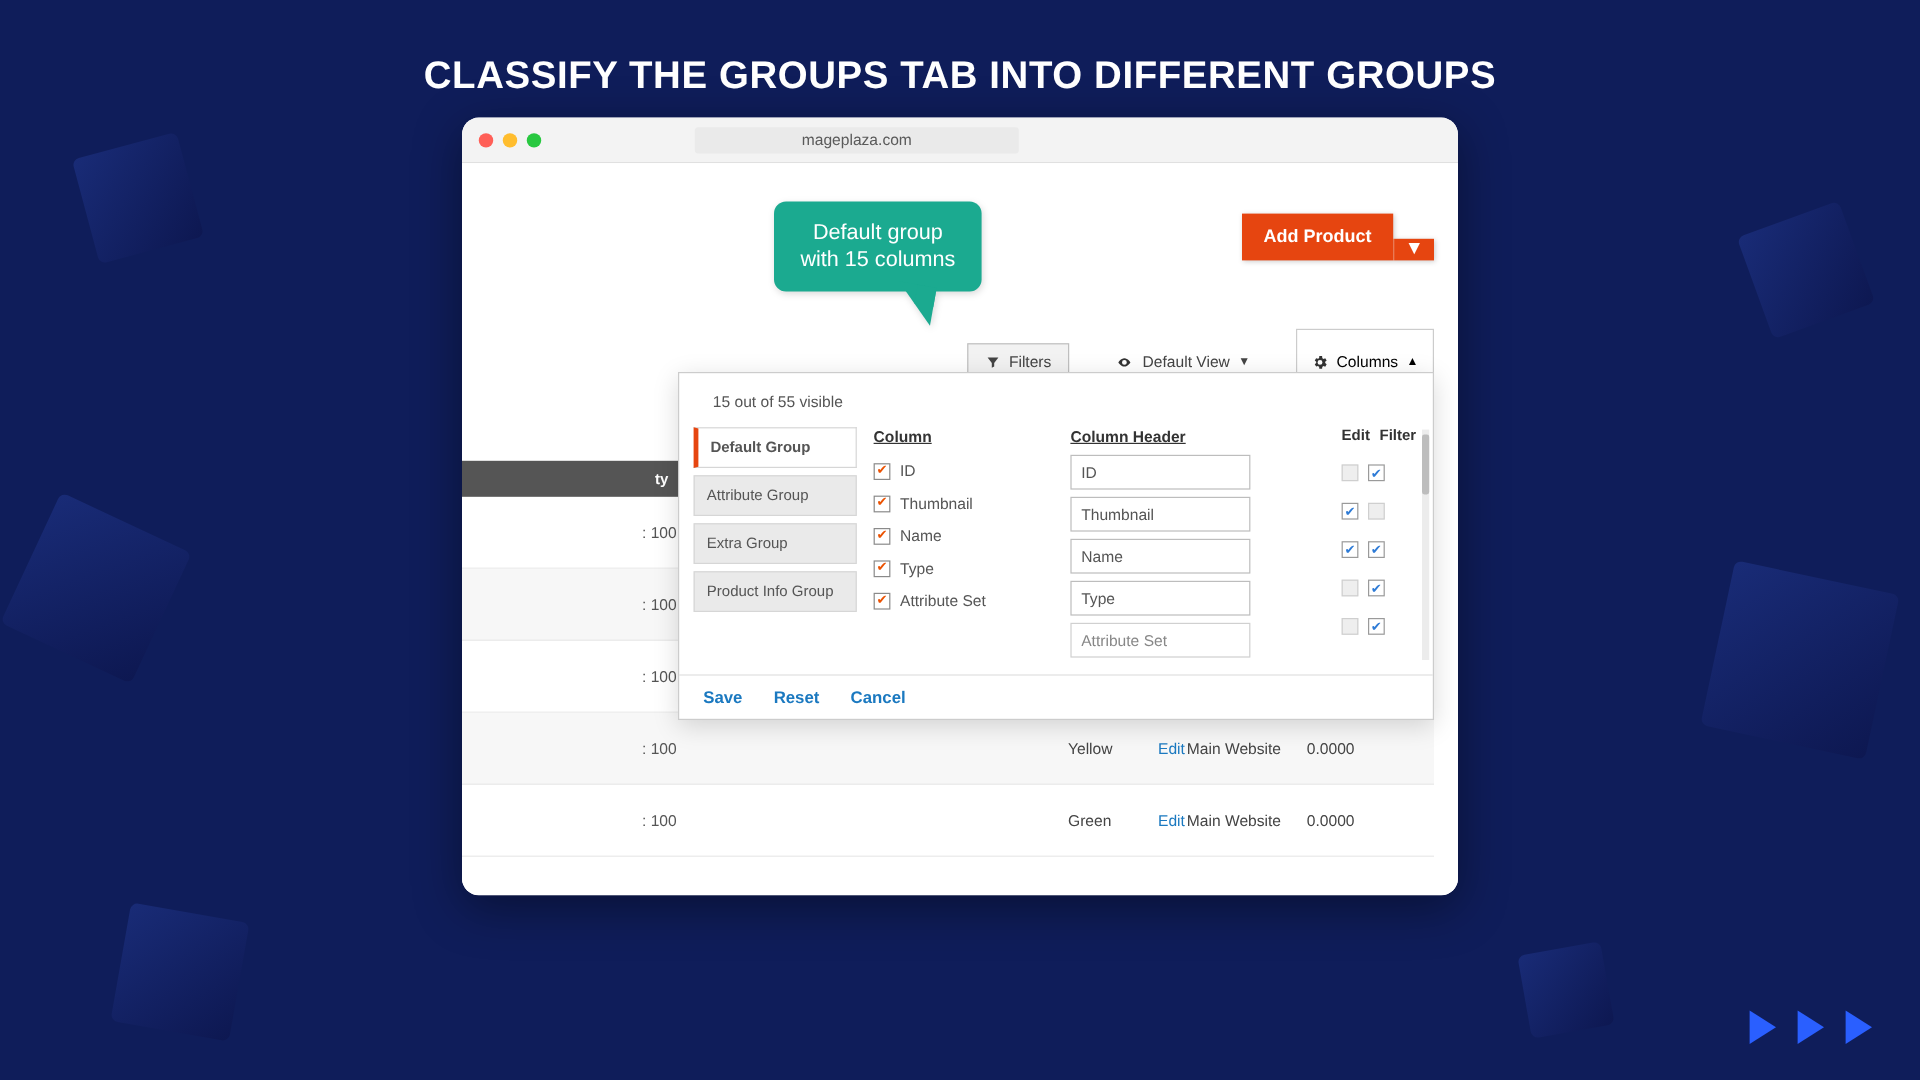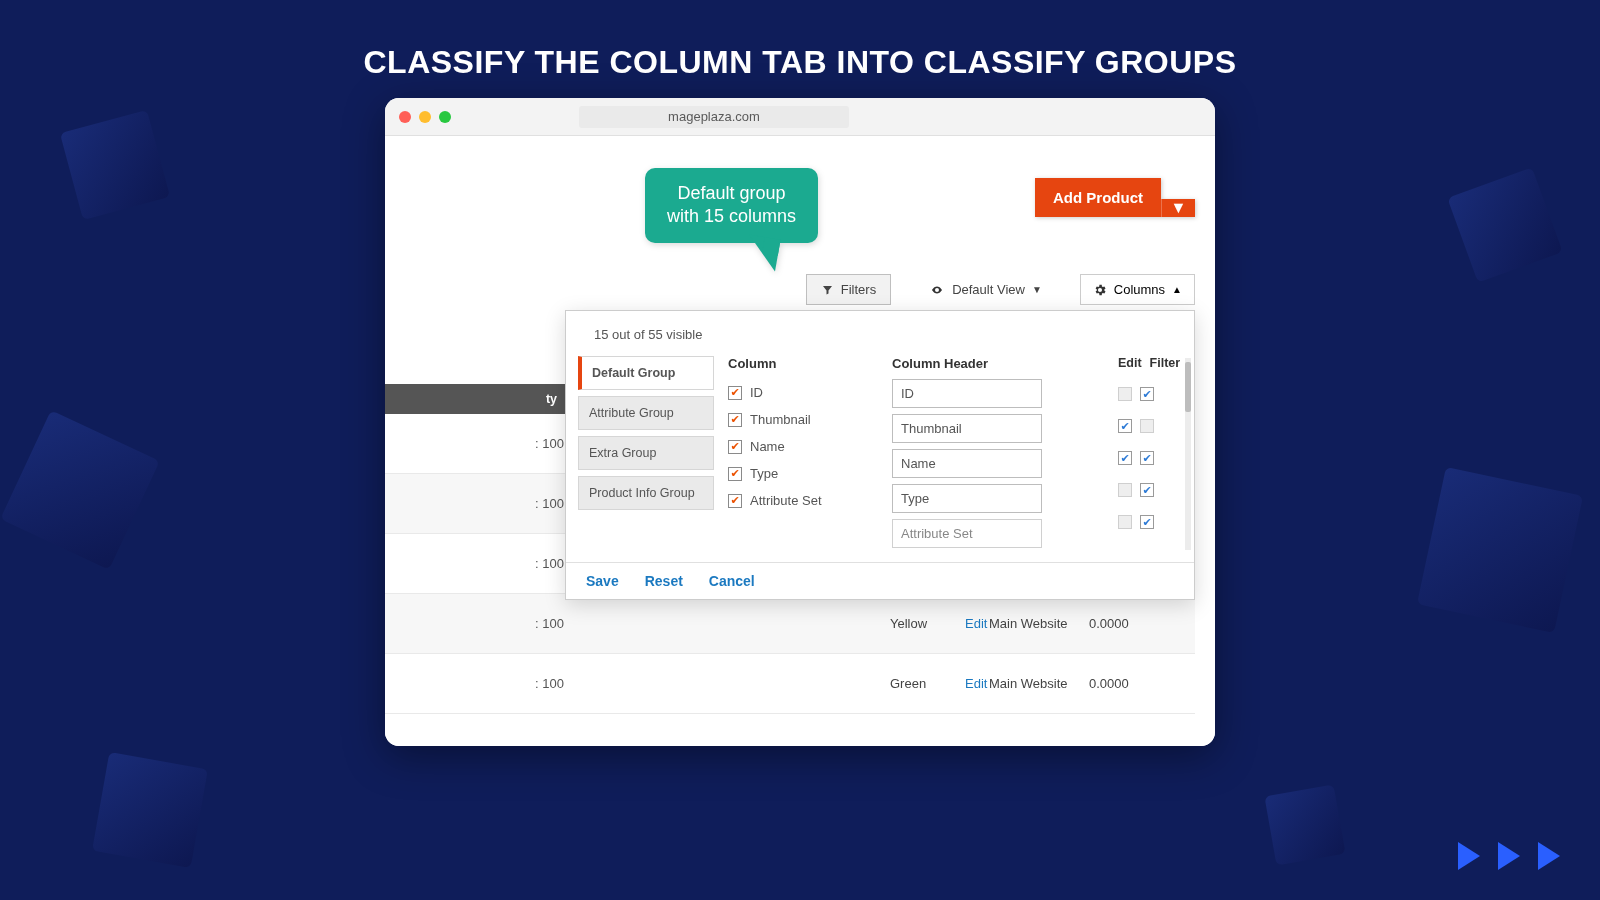--- a/index.html
+++ b/index.html
@@ -90,39 +90,39 @@
   .add-main{ background:#e64510; color:#fff; font-weight:600; font-size:15px; padding:11px 18px;}
   .add-drop{ background:#e64510; color:#fff; width:34px; display:flex;align-items:center;justify-content:center; border-left:1px solid rgba(255,255,255,.25);}
 
   
   .toolbar { position:absolute; top:138px; right:20px; display:flex; gap:32px; align-items:center;}
   .pill-btn {
     border:1px solid #bfbfbf; background:#f2f2f2; color:#444;
     padding:7px 14px; font-size:13px; display:flex; align-items:center; gap:7px;
   }
   .ghost-btn { color:#444; font-size:13px; display:flex; align-items:center; gap:7px; padding:7px 6px;}
-  .columns-btn { border:1px solid #ccc; background:#fff; padding:7px 12px; font-size:13px; display:flex;align-items:center;gap:7px;}
+  .columns-btn { border:1px solid #ccc; background:#fff; padding:19px 12px; font-size:13px; display:flex;align-items:center;gap:7px;}
 
   
   .panel {
     position:absolute; top:174px; left:180px; right:20px;
     background:#fff; border:1px solid #ccc;
     box-shadow:0 5px 20px rgba(0,0,0,.15);
     padding:14px 0 0 0;
   }
   .panel-sub { color:#555; font-size:13px; padding:2px 28px 14px; }
   .panel-body { padding:0 12px 0 12px; display:flex; gap:14px; position:relative;}
   .groups { width:136px; display:flex; flex-direction:column; gap:6px;}
   .grp {
     font-size:12.5px; color:#555; padding:9px 10px; background:#eaeaea; border:1px solid #d6d6d6;
     text-align:left; cursor:pointer;
   }
   .grp.active { background:#fff; border-left:4px solid #e64510; font-weight:600;}
   .cols { flex:0 0 150px;}
-  .col-head { font-weight:700; font-size:13px; color:#333; margin-bottom:8px;}
+  .col-head { font-weight:700; font-size:13px; color:#333; margin-bottom:8px;text-decoration:underline;}
   .chk-row { display:flex; align-items:center; gap:8px; font-size:13px; color:#555; padding:6px 0;}
   .chk { width:14px; height:14px; border:1px solid #8a8a8a; display:inline-flex; align-items:center;justify-content:center;color:#eb5202;font-size:11px;line-height:1;}
   .chk.checked:before{content:"✔";}
   .headers { flex:1;}
   .hdr-input { width:150px; border:1px solid #bdbdbd; font-size:13px; color:#555; padding:6px 8px; margin-bottom:6px; background:#fff;}
   .ef { width:64px; text-align:center;}
   .ef-head { display:flex; gap:8px; font-weight:700; font-size:12.5px; color:#333; margin-bottom:8px;}
   .ef-row { display:flex; gap:8px; height:32px; align-items:center;}
   .mini-chk{ width:14px;height:14px;border:1px solid #9a9a9a;display:inline-flex;align-items:center;justify-content:center;font-size:11px;color:#2e7bd6;}
   .mini-chk.on:before{content:"✔";}
@@ -153,21 +153,21 @@
 <div class="cube c3"></div>
 <div class="cube c4"></div>
 <div class="cube c5"></div>
 <div class="cube c6"></div>
 <div class="tri-row">
   <div class="tri"></div>
     <div class="tri"></div>
     <div class="tri"></div>
 </div>
 
-<h1 class="page-title">CLASSIFY THE COLUMN TAB INTO CLASSIFY GROUPS</h1>
+<h1 class="page-title">CLASSIFY THE GROUPS TAB INTO DIFFERENT GROUPS</h1>
 
 <div class="mock">
   <div class="mock-chrome">
     <span class="dot red"></span>
     <span class="dot yel"></span>
     <span class="dot grn"></span>
     <div class="url-bar">mageplaza.com</div>
   </div>
 
   <div class="canvas">

